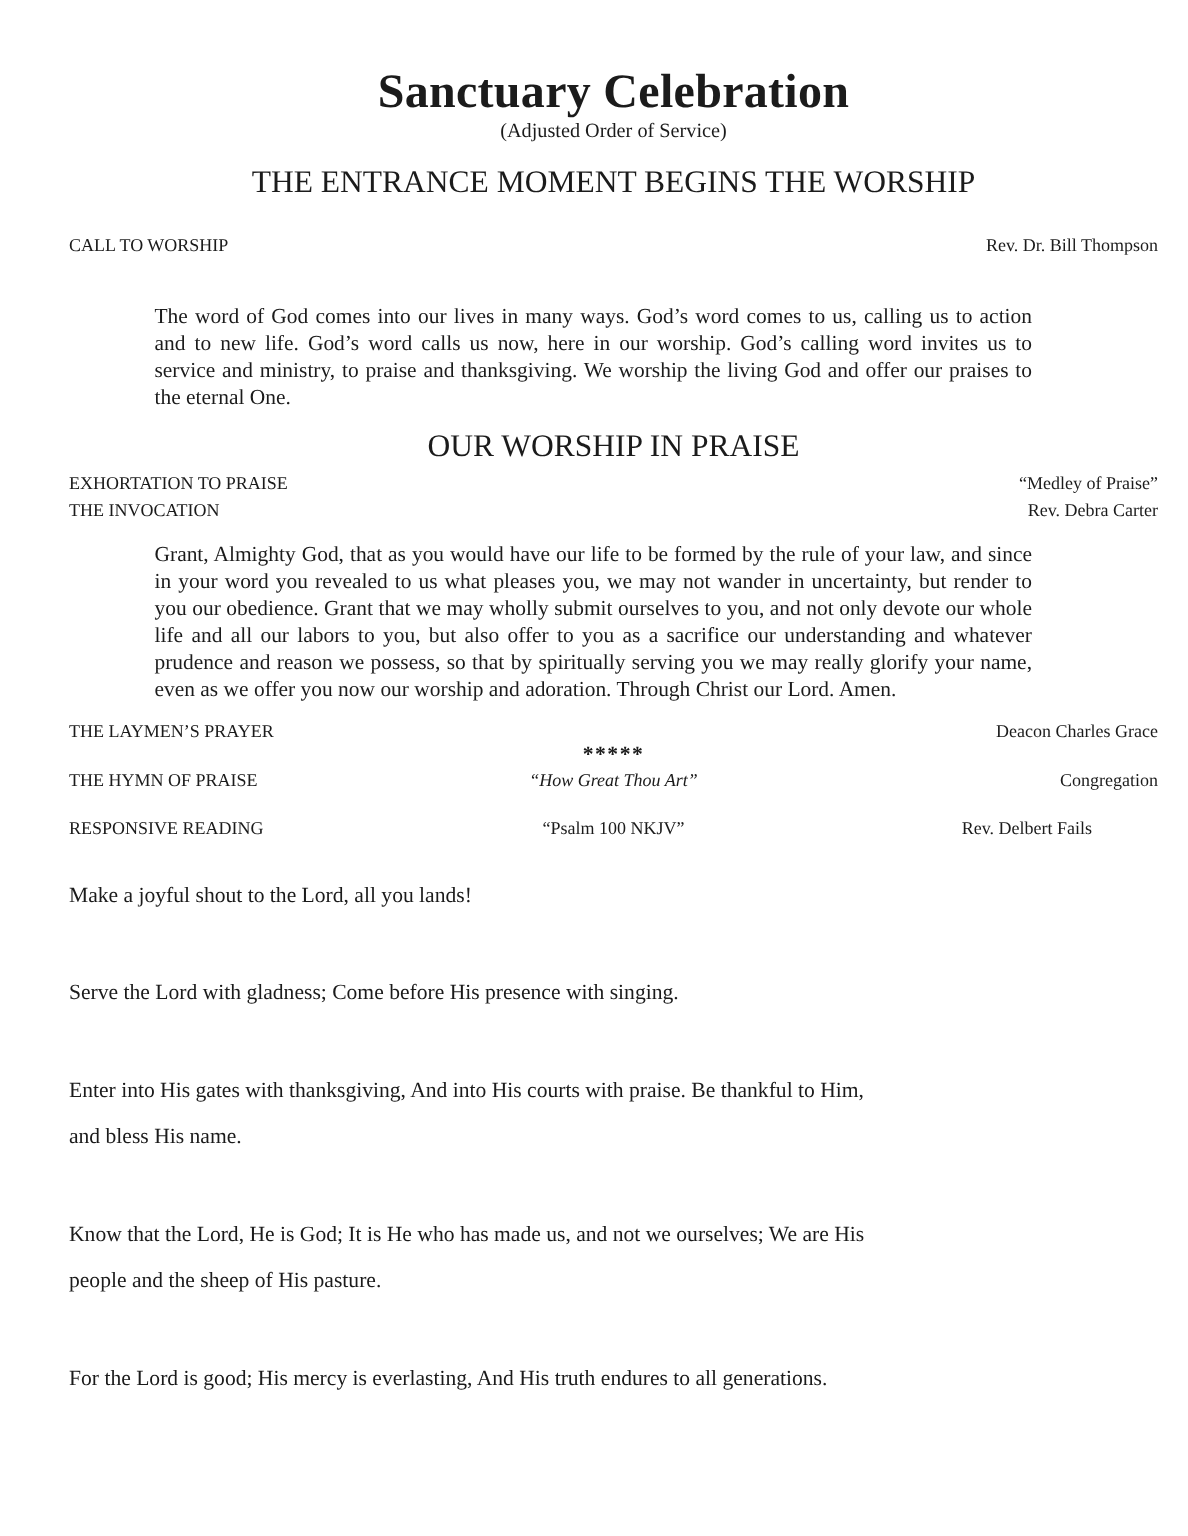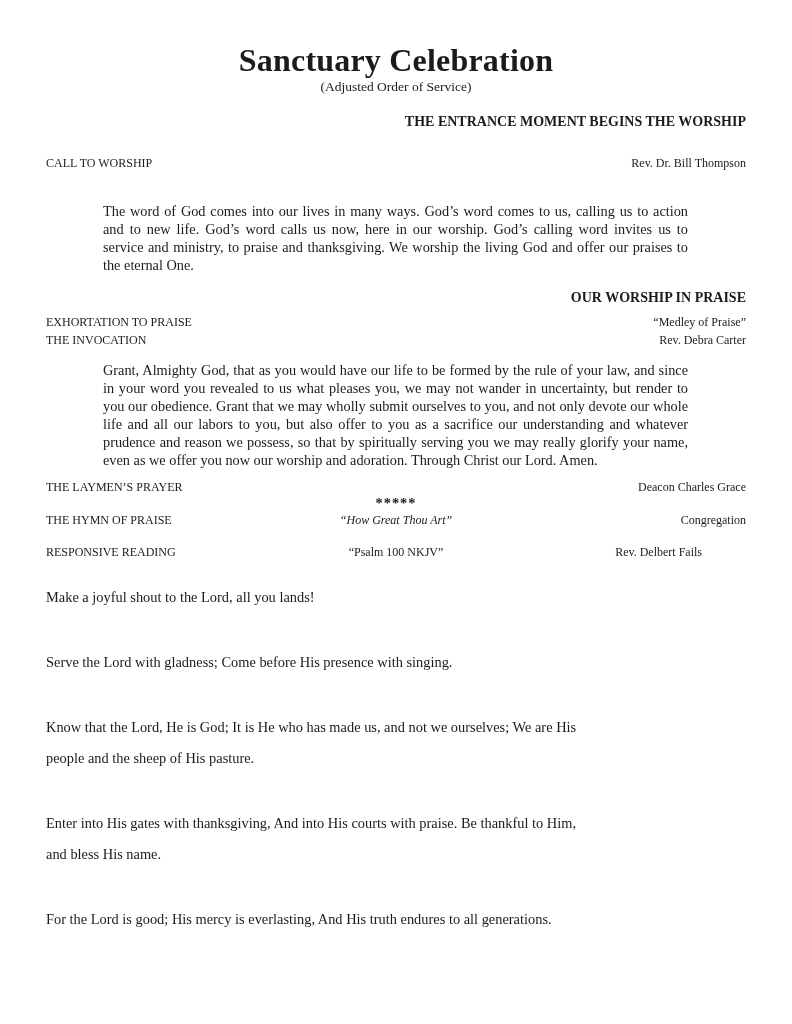--- a/index.html
+++ b/index.html
@@ -7,40 +7,40 @@
   body {
     font-family: "Liberation Serif", "DejaVu Serif", serif;
     color: #1b1b1b;
   }
   .page {
     position: relative;
     width: 792px;
     height: 1024px;
     margin: 0 auto;
     background: #ffffff;
-    padding: 42px 46px 0 46px;
+    padding: 42px 20px 0 46px;
     overflow: hidden;
   }
   .title {
     text-align: center;
     font-size: 32px;
     line-height: 36px;
     font-weight: 700;
     letter-spacing: 0.2px;
   }
   .subtitle {
     text-align: center;
     font-size: 13.5px;
     line-height: 18px;
   }
   .big-heading {
-    text-align: right;
-    font-size: 14px;
+    text-align: center;
+    font-size: 21px;
     line-height: 21px;
-    font-weight: 700;
+    font-weight: 400;
   }
   .heading-entrance { margin-top: 15px; }
   .heading-praise   { margin-top: 13px; }
 
   .program-row {
     position: relative;
     font-size: 12px;
     line-height: 18px;
     height: 18px;
   }
@@ -149,27 +149,27 @@
 
     <div class="verse">
       <div class="verse-line">Make a joyful shout to the Lord, all you lands!</div>
     </div>
 
     <div class="verse">
       <div class="verse-line">Serve the Lord with gladness; Come before His presence with singing.</div>
     </div>
 
     <div class="verse">
-      <div class="verse-line">Know that the Lord, He is God; It is He who has made us, and not we ourselves; We are His</div>
-      <div class="verse-line">people and the sheep of His pasture.</div>
+      <div class="verse-line">Enter into His gates with thanksgiving, And into His courts with praise. Be thankful to Him,</div>
+      <div class="verse-line">and bless His name.</div>
     </div>
 
     <div class="verse">
-      <div class="verse-line">Enter into His gates with thanksgiving, And into His courts with praise. Be thankful to Him,</div>
-      <div class="verse-line">and bless His name.</div>
+      <div class="verse-line">Know that the Lord, He is God; It is He who has made us, and not we ourselves; We are His</div>
+      <div class="verse-line">people and the sheep of His pasture.</div>
     </div>
 
     <div class="verse">
       <div class="verse-line">For the Lord is good; His mercy is everlasting, And His truth endures to all generations.</div>
     </div>
 
   </div>
 
 </div>
 

